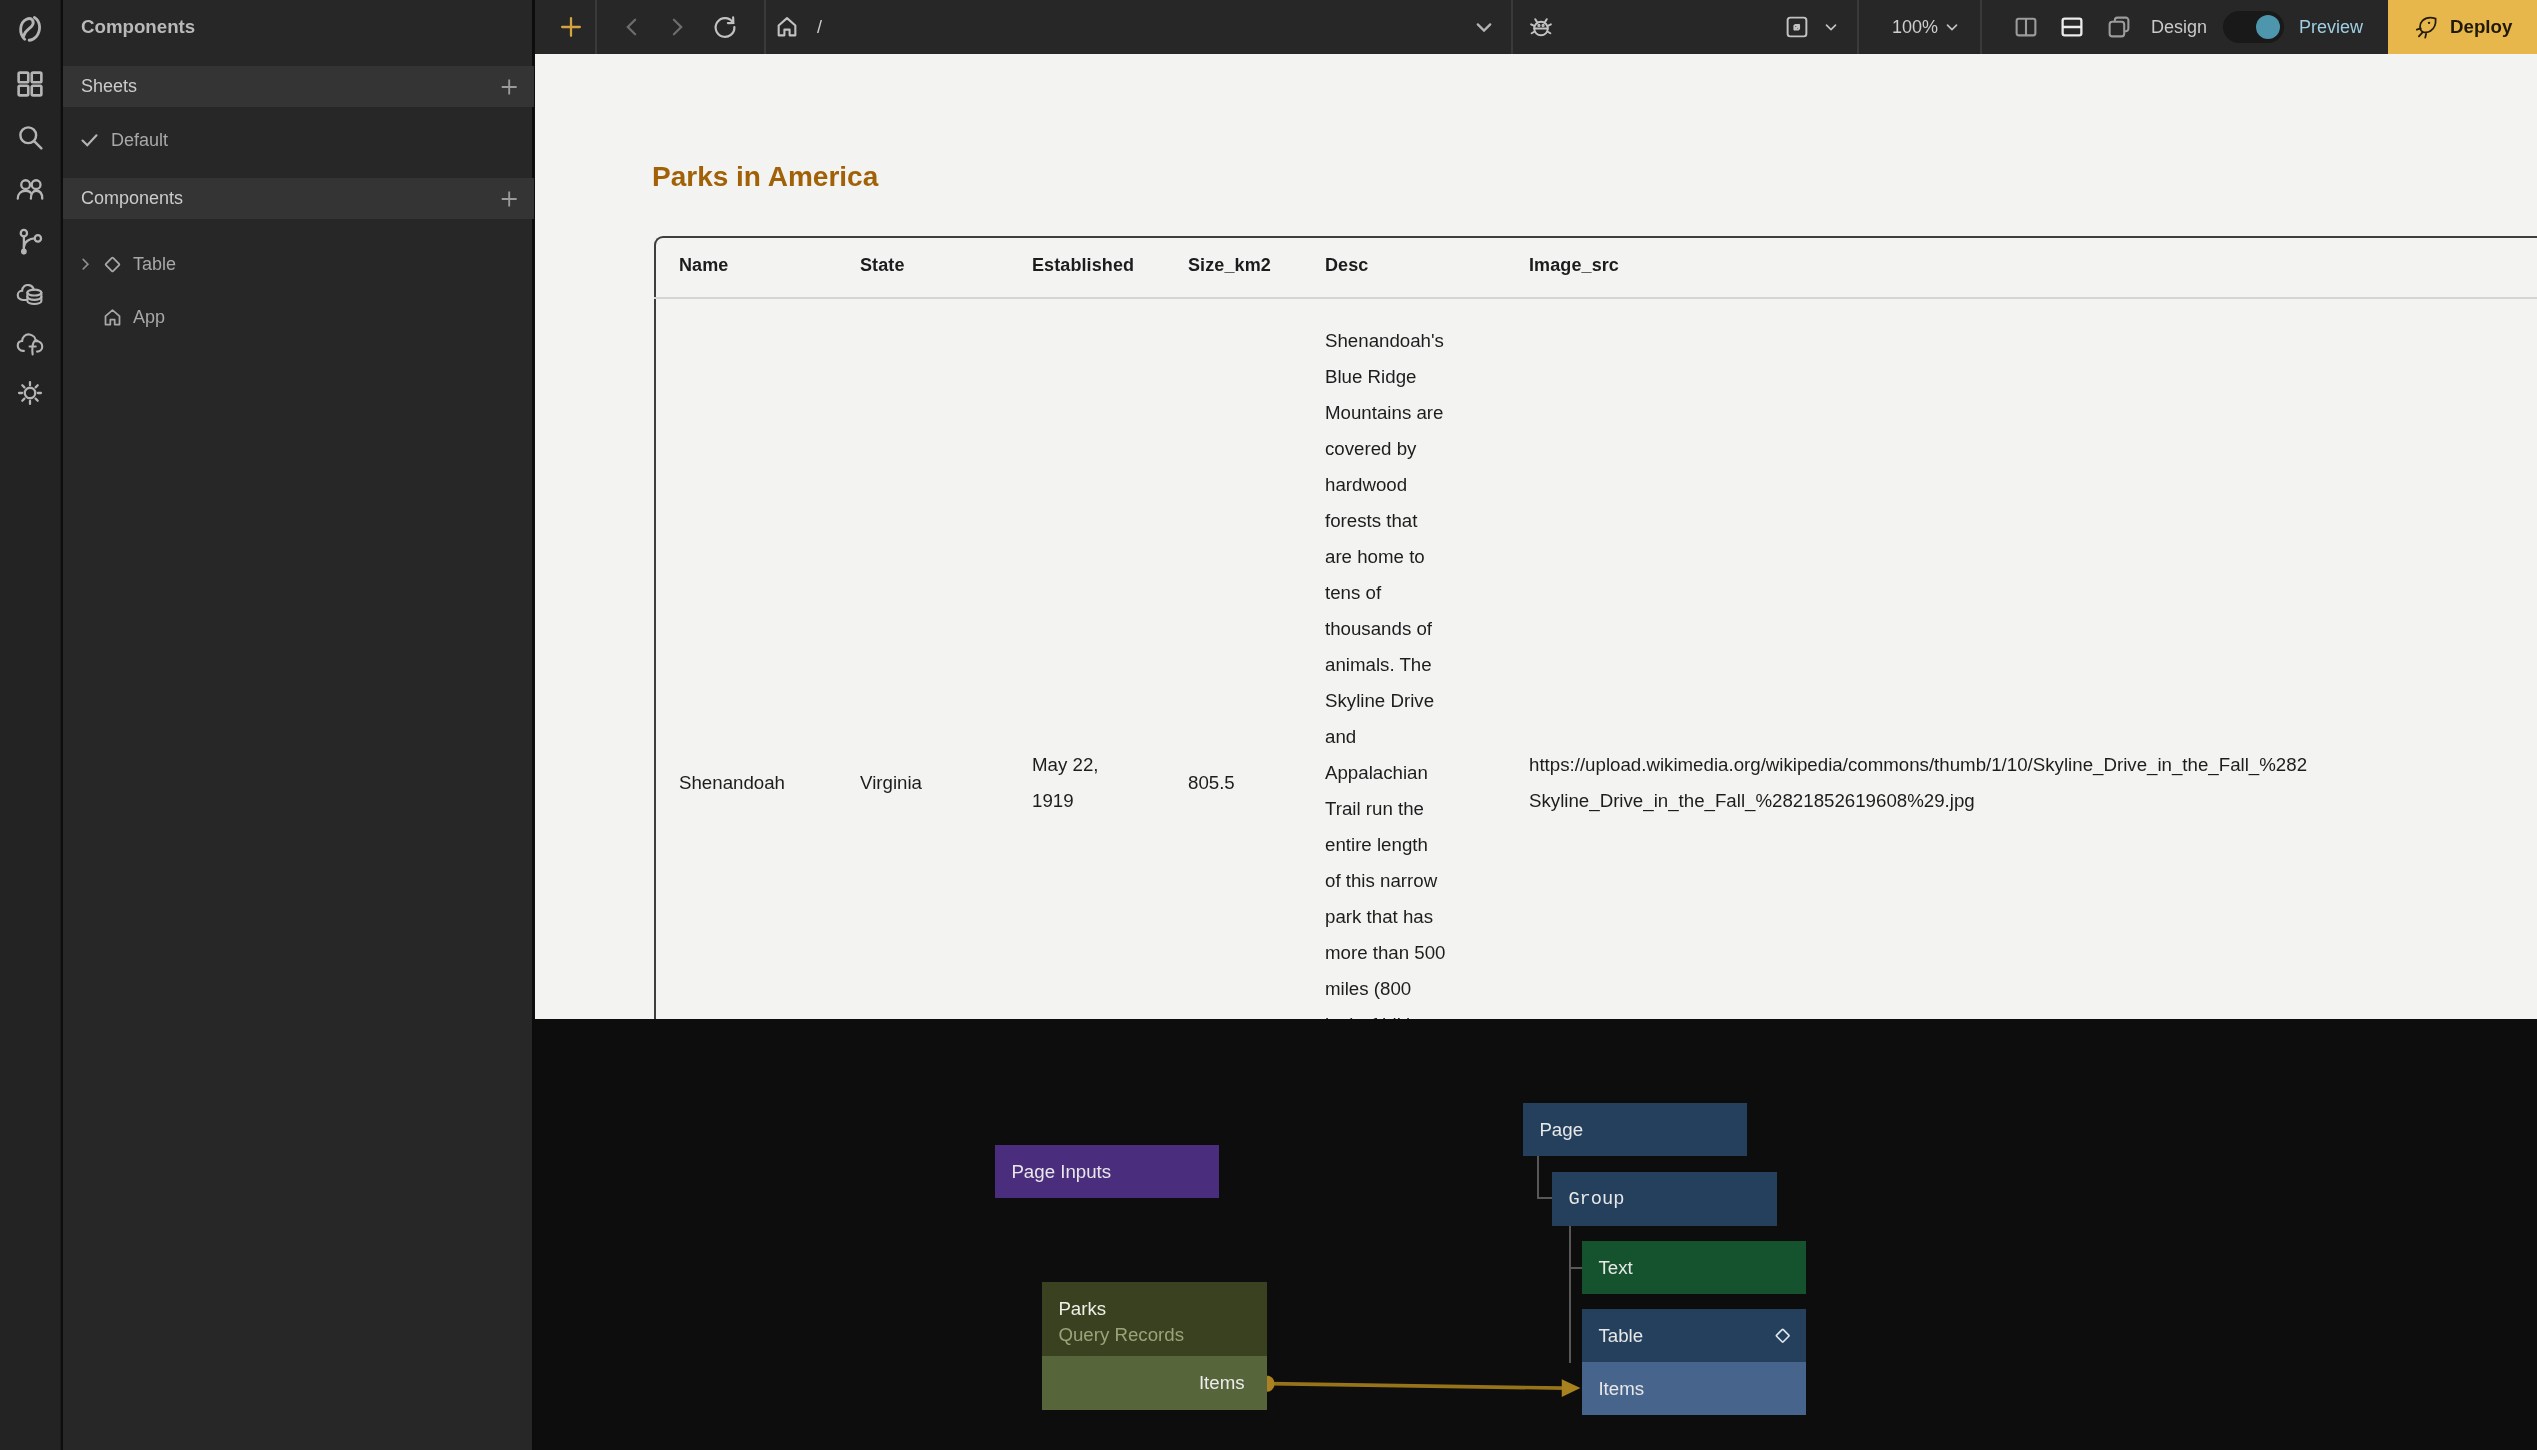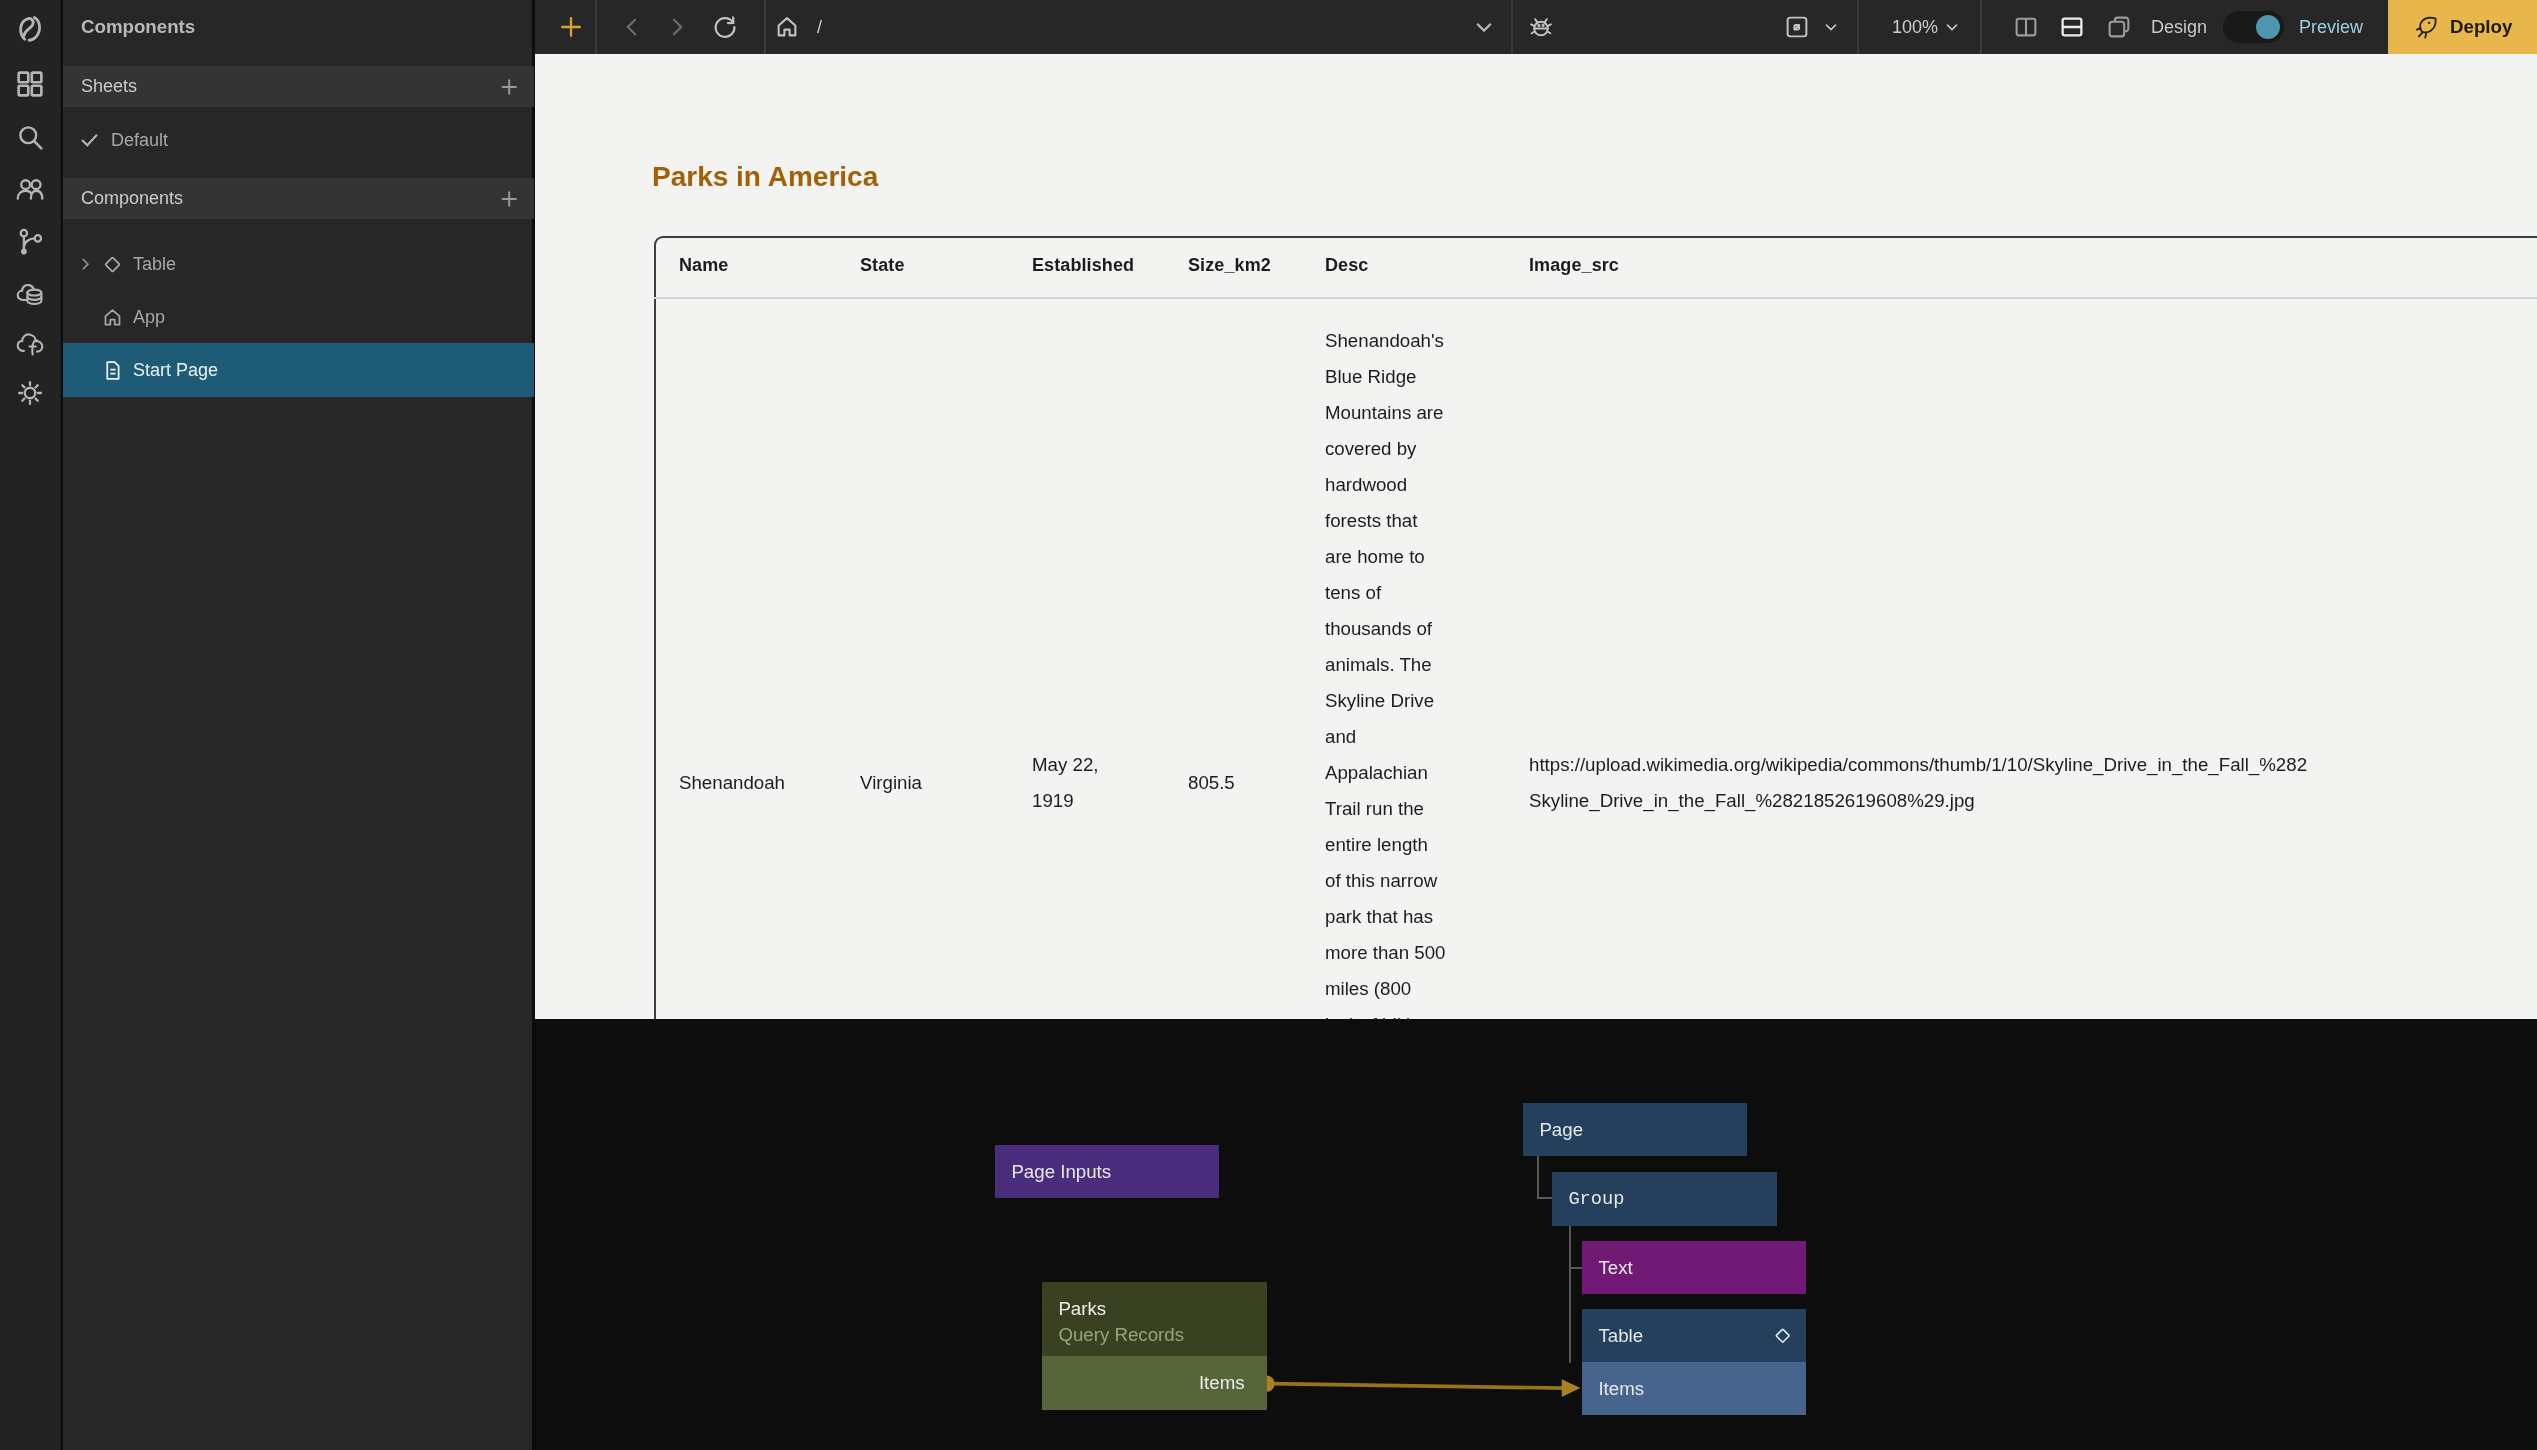--- a/index.html
+++ b/index.html
@@ -157,27 +157,20 @@
       <span class="txt">Table</span>
     </div>
 
     <div class="sb-row" style="top:290px;">
       <svg class="icon" viewBox="0 0 24 24" fill="none" stroke="currentColor" stroke-width="2" stroke-linejoin="round">
           <path d="M4 10.5 L12 3.5 L20 10.5 V20 H14.5 V14.5 H9.5 V20 H4 Z"></path>
         </svg>
       <span class="txt">App</span>
     </div>
 
-    <div class="sb-row selected" style="top:343px;">
-      <svg class="icon" viewBox="0 0 24 24" fill="none" stroke="currentColor" stroke-width="2" stroke-linejoin="round">
-          <path d="M6 2.5 H14.5 L19 7 V21.5 H6 Z"></path>
-          <path d="M9.5 11 H15.5 M9.5 15.5 H15.5"></path>
-        </svg>
-      <span class="txt">Start Page</span>
-    </div>
   </div>
 
   <div id="toolbar" class="abs">
     <div class="tb-icon" style="left:36px; color:#d7a33d;">
       <svg viewBox="0 0 24 24" fill="none" stroke="currentColor" stroke-width="2.2" stroke-linecap="round">
           <path d="M12 3.5 V20.5 M3.5 12 H20.5"></path>
         </svg>
     </div>
     <div class="tb-div" style="left:60px;"></div>
     <div class="tb-icon" style="left:97px; color:#6c6c6c;">
@@ -346,21 +339,21 @@
         <span>Items</span>
       </div>
     </div>
 
     <div class="node" style="left:988px; top:84px; width:224px; height:53px; background:#24405d;">
       <span class="pad">Page</span>
     </div>
     <div class="node" style="left:1017px; top:153px; width:225px; height:54px; background:#24405d;font-family:Liberation Mono, monospace;">
       <span class="pad">Group</span>
     </div>
-    <div class="node" style="left:1047px; top:222px; width:224px; height:53px; background:#701a75;">
+    <div class="node" style="left:1047px; top:222px; width:224px; height:53px; background:#14532d;">
       <span class="pad">Text</span>
     </div>
     <div class="node" style="left:1047px; top:290px; width:224px; height:53px; background:#24405d;">
       <span class="pad">Table</span>
       <svg style="position:absolute; right:13.4px; width:19.4px; height:19.4px;" viewBox="0 0 24 24" fill="none" stroke="#dfe6ee" stroke-width="2">
           <rect x="6.2" y="6.2" width="11.6" height="11.6" transform="rotate(45 12 12)" rx="1"></rect>
         </svg>
     </div>
     <div class="node" style="left:1047px; top:343px; width:224px; height:53px; background:#47648c;">
       <span class="pad">Items</span>

